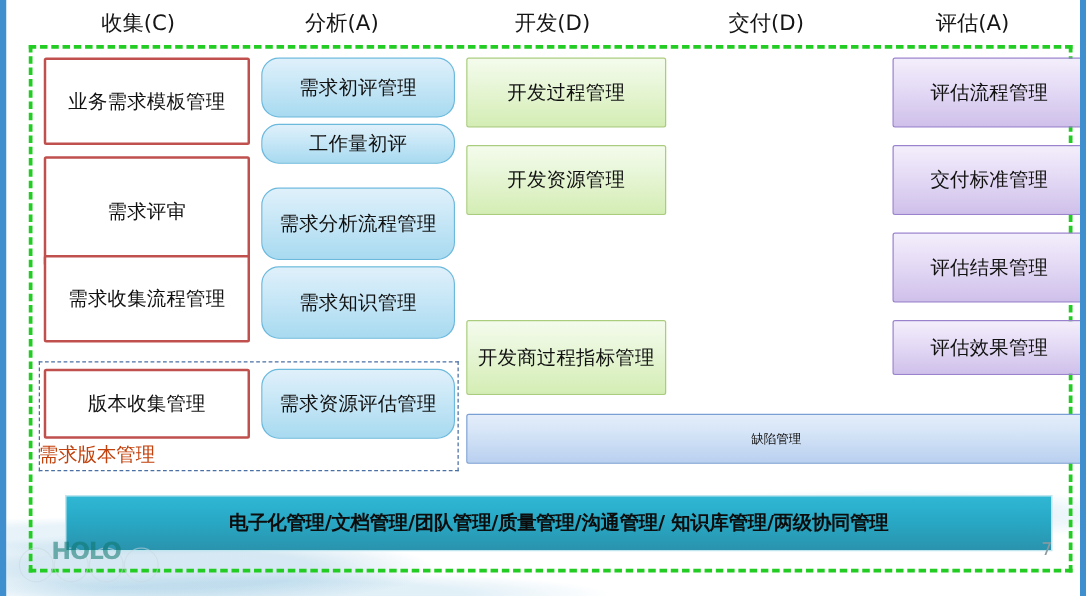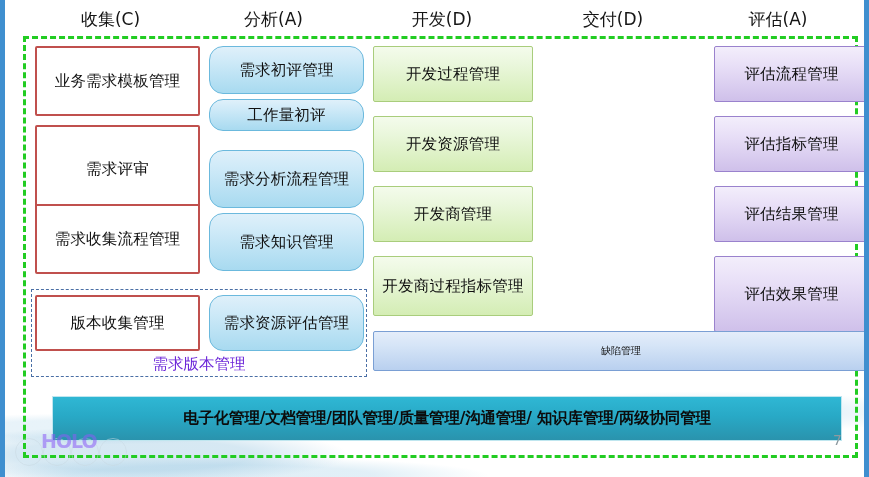--- a/index.html
+++ b/index.html
@@ -93,21 +93,21 @@
 
   
   .groupbox{
     position:absolute;
     border:1.4px dashed #4a6fa5;
     box-sizing:border-box;
     background:transparent;
   }
   .grouplabel{
     position:absolute;left:0;width:100%;
-    text-align:center;font-size:15.5px;color:#6d28d9;
+    text-align:left;font-size:15.5px;color:#c2410c;
   }
 
   
   .widebox{
     position:absolute;box-sizing:border-box;
     background:linear-gradient(to bottom,#e4edfa 0%,#d6e5f7 35%,#b9d0ef 100%);
     border:1.2px solid #7a9fd4;
     border-radius:2px;
     display:flex;align-items:center;justify-content:center;
     font-size:10px;color:#111;
@@ -132,21 +132,21 @@
     font-size:14px;color:#8d9aa0;
   }
 
   
   .logo{
     position:absolute;left:8px;top:428px;width:130px;height:34px;
     opacity:.55;pointer-events:none;
   }
   .logo .lt{
     position:absolute;left:28px;top:2px;font-size:19px;font-weight:bold;
-    color:#8b5cf6;letter-spacing:-1px;
+    color:#0f766e;letter-spacing:-1px;
   }
   .logo .ring{
     position:absolute;top:10px;width:26px;height:26px;border-radius:50%;
     border:1.2px solid #c9d9e2;
   }
 </style>
 </head>
 <body>
 
 <div id="slide">
@@ -180,30 +180,29 @@
       <div class="box" style="top:167px;height:58px;">需求知识管理</div>
       <div class="box" style="top:249px;height:56px;">需求资源评估管理</div>
     </div>
 
     <div class="groupbox" style="left:0px;top:243px;width:336px;height:88px;"></div>
     <div class="grouplabel" style="left:0px;top:308px;width:336px;">需求版本管理</div>
 
     <div class="col c3" style="left:342px;width:160px;height:335px;">
       <div class="box" style="top:0px;height:56px;">开发过程管理</div>
       <div class="box" style="top:70px;height:56px;">开发资源管理</div>
-      <div class="box" style="top:140px;height:56px;">开发商管理</div>
       <div class="box" style="top:210px;height:60px;">开发商过程指标管理</div>
     </div>
 
 
     <div class="col c5" style="left:683px;width:155px;height:335px;">
       <div class="box" style="top:0px;height:56px;">评估流程管理</div>
-      <div class="box" style="top:70px;height:56px;">评估指标管理</div>
+      <div class="box" style="top:70px;height:56px;">交付标准管理</div>
       <div class="box" style="top:140px;height:56px;">评估结果管理</div>
-      <div class="box" style="top:210px;height:76px;">评估效果管理</div>
+      <div class="box" style="top:210px;height:44px;">评估效果管理</div>
     </div>
 
     <div class="widebox" style="left:342px;top:285px;width:496px;height:40px;">缺陷管理</div>
 
   </div>
 
   <div class="banner">
     <span>电子化管理/文档管理/团队管理/质量管理/沟通管理/ 知识库管理/两级协同管理</span>
   </div>
 

